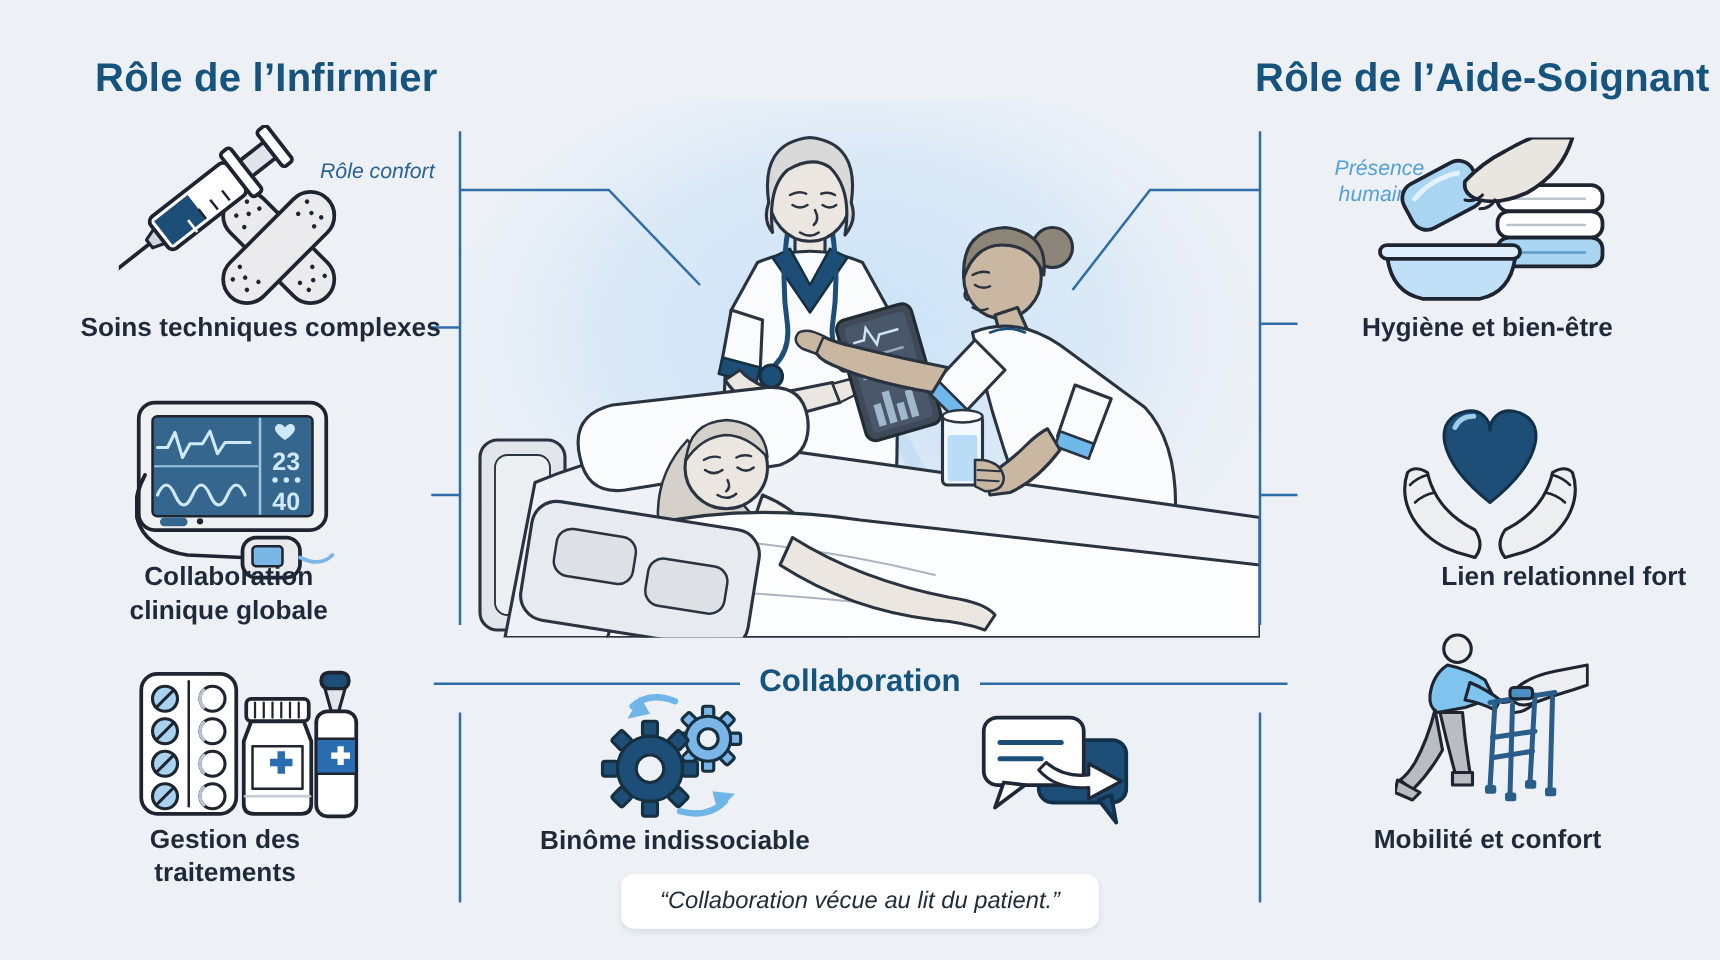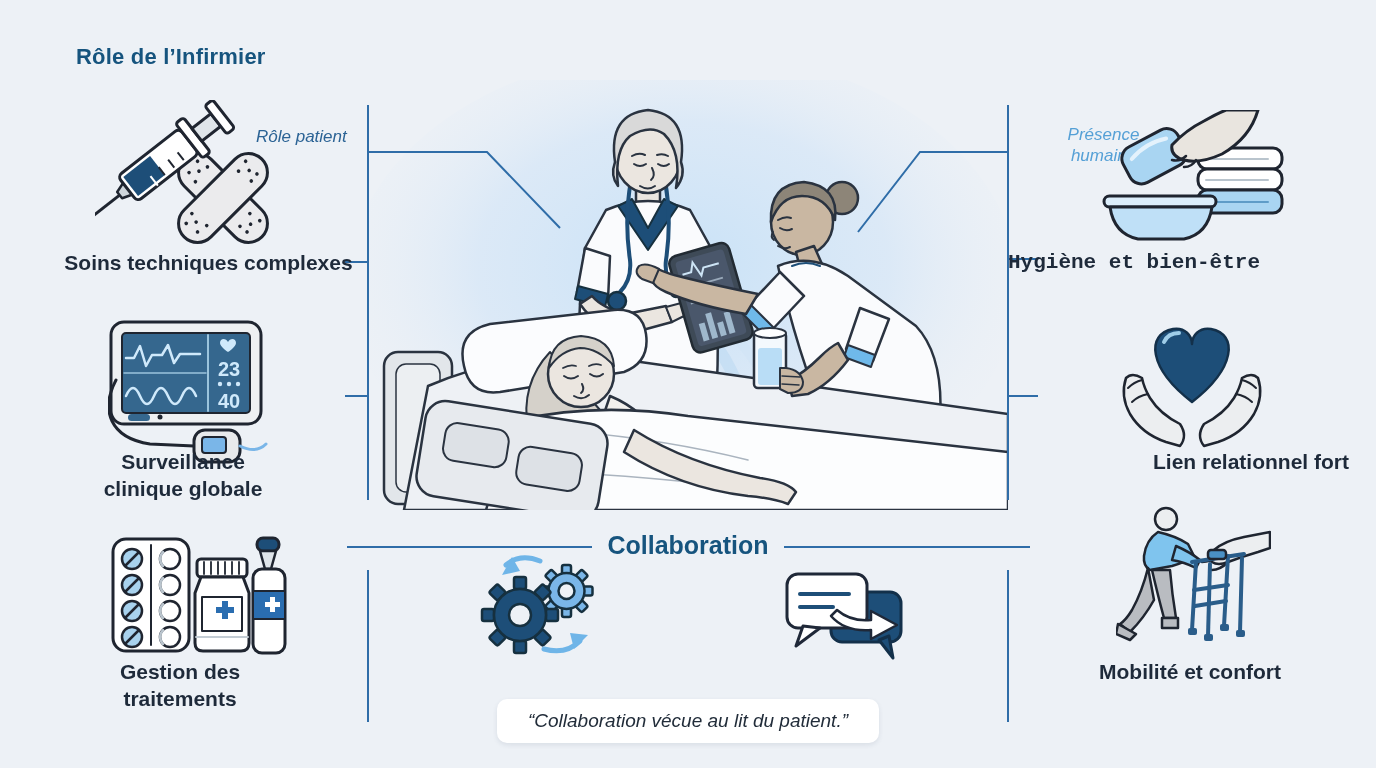--- a/index.html
+++ b/index.html
@@ -3,21 +3,21 @@
 <meta charset="utf-8">
 <style>
   html,body{margin:0;padding:0;}
   .canvas{
     position:relative; width:1376px; height:768px; overflow:hidden;
     background:#edf1f6;
     font-family:"Liberation Sans", sans-serif;
   }
   .abs{position:absolute;}
   .col-title{
-    font-size:22px; font-weight:bold; color:#16547e; letter-spacing:.2px; white-space:nowrap;
+    font-size:32px; font-weight:bold; color:#16547e; letter-spacing:.2px; white-space:nowrap;
   }
   .item-label{
     font-size:21px; font-weight:bold; color:#1e2a3a; text-align:center; line-height:1.3;
   }
   .annotation{
     font-size:17px; font-style:italic; color:#2b6395;
   }
   .annotation.light{ color:#55a0d6; text-align:center; line-height:1.25;}
   .collab-title{
     font-size:25px; font-weight:bold; color:#16547e; text-align:center; white-space:nowrap;
@@ -165,21 +165,21 @@
       <path d="M1008,396 H1038"></path>
       <path d="M347,547 H592"></path>
       <path d="M784,547 H1030"></path>
       <path d="M368,570 V722"></path>
       <path d="M1008,570 V722"></path>
     </g>
   </svg>
 
   <div class="abs col-title" style="left:76px;top:44px;">Rôle de l’Infirmier</div>
 
-  <div class="abs annotation" style="left:256px;top:127px;">Rôle patient</div>
+  <div class="abs annotation" style="left:256px;top:127px;">Rôle confort</div>
 
   <svg class="abs" style="left:95px;top:100px;" width="210" height="150" viewBox="0 0 210 150">
     <g stroke="#1f2530" stroke-width="3" stroke-linejoin="round">
       <g transform="rotate(45 128 98)">
         <rect x="73" y="79" width="110" height="38" rx="19" fill="#ebebed"></rect>
         <rect x="110" y="84" width="36" height="28" rx="3" fill="#ffffff" stroke-width="2"></rect>
         <path d="M124,93 h8 v-5 h6 v5 h8 v6 h-8 v5 h-6 v-5 h-8 Z" fill="#2a6db0" stroke="none"></path>
         <g fill="#1f2530" stroke="none">
           <circle cx="84" cy="90" r="1.8"></circle>
             <circle cx="92" cy="96" r="1.8"></circle>
@@ -245,21 +245,21 @@
       <text x="121" y="90" font-size="20" font-weight="bold" fill="#cfe9fb" text-anchor="middle" stroke="none">40</text>
       <rect x="20" y="96" width="22" height="7" rx="3.5" fill="#35678e" stroke="none"></rect>
       <circle cx="52" cy="99" r="2.5" fill="#1f2530" stroke="none"></circle>
       <path d="M8,62 C -8,92 2,120 42,126 L 86,128" fill="none" stroke-width="3"></path>
       <rect x="86" y="112" width="46" height="32" rx="11" fill="#e8eaec"></rect>
       <rect x="94" y="119" width="24" height="16" rx="3" fill="#7ab6e8" stroke-width="2"></rect>
       <path d="M132,128 q16,8 26,-2" fill="none" stroke="#7ab6e8" stroke-width="3"></path>
     </g>
   </svg>
 
-  <div class="abs item-label" style="left:88px;top:448px;width:190px;">Surveillance clinique globale</div>
+  <div class="abs item-label" style="left:88px;top:448px;width:190px;">Collaboration clinique globale</div>
 
   <svg class="abs" style="left:110px;top:535px;" width="180" height="127" viewBox="0 0 180 127">
     <g stroke="#1f2530" stroke-width="3" stroke-linejoin="round" stroke-linecap="round">
       <rect x="3" y="4" width="76" height="112" rx="13" fill="#ffffff"></rect>
       <line x1="41" y1="10" x2="41" y2="110" stroke-width="2"></line>
       <g stroke-width="2.5">
         <circle cx="22" cy="24" r="10" fill="#a8d2ee"></circle>
           <line x1="15" y1="31" x2="29" y2="17"></line>
         <circle cx="22" cy="50" r="10" fill="#a8d2ee"></circle>
           <line x1="15" y1="57" x2="29" y2="43"></line>
@@ -294,20 +294,21 @@
       <rect x="147" y="3" width="22" height="13" rx="6" fill="#1d4e78"></rect>
       <path d="M150,16 L166,16 L161,34 L155,34 Z" fill="#dfe5ea" stroke-width="2.5"></path>
       <rect x="143" y="34" width="32" height="84" rx="9" fill="#ffffff"></rect>
       <rect x="143" y="56" width="32" height="28" fill="#2a6db0" stroke-width="2"></rect>
       <path d="M155,67 h5 v-5 h5 v5 h5 v5 h-5 v5 h-5 v-5 h-5 Z" fill="#ffffff" stroke="none"></path>
     </g>
   </svg>
 
   <div class="abs item-label" style="left:80px;top:658px;width:200px;">Gestion des traitements</div>
 
+  <div class="abs col-title" style="left:1004px;top:44px;">Rôle de l’Aide-Soignant</div>
 
   <div class="abs annotation light" style="left:1046px;top:124px;width:115px;">Présence humaine</div>
 
   <svg class="abs" style="left:1098px;top:110px;" width="190" height="142" viewBox="0 0 190 142">
     <g stroke="#1f2530" stroke-width="3" stroke-linejoin="round" stroke-linecap="round">
 
       <rect x="100" y="38" width="84" height="21" rx="9" fill="#ffffff"></rect>
       <rect x="100" y="59" width="84" height="21" rx="9" fill="#ffffff"></rect>
       <rect x="100" y="80" width="84" height="23" rx="9" fill="#a9d5f2"></rect>
       <line x1="108" y1="49" x2="170" y2="49" stroke-width="2" stroke="#b9c4cd"></line>
@@ -321,21 +322,21 @@
         <rect x="24" y="26" width="62" height="40" rx="13" fill="#a9d5f2"></rect>
         <path d="M34,38 q20,-8 40,-2" fill="none" stroke="#e4f2fc" stroke-width="4"></path>
       </g>
 
       <path d="M128,0 L160,0 Q152,28 124,44 Q102,54 86,50 Q72,46 74,35 Q88,20 106,11 Q118,4 128,0 Z" fill="#e9e5df"></path>
       <path d="M88,46 q-6,6 -14,4" fill="none" stroke-width="2.5"></path>
       <path d="M98,50 q-4,7 -12,7" fill="none" stroke-width="2.5"></path>
     </g>
   </svg>
 
-  <div class="abs item-label" style="left:984px;top:249px;width:300px;font-family:Liberation Mono, monospace;">Hygiène et bien-être</div>
+  <div class="abs item-label" style="left:1040px;top:249px;width:300px;">Hygiène et bien-être</div>
 
   <svg class="abs" style="left:1118px;top:320px;" width="148" height="140" viewBox="0 0 148 140">
     <g stroke="#1f2530" stroke-width="3" stroke-linejoin="round" stroke-linecap="round">
       <path d="M74,82 C 30,48 28,14 55,9 C 67,7 74,16 74,24 C 74,16 81,7 93,9 C 120,14 118,48 74,82 Z" fill="#1d4e78" stroke="#13304a" stroke-width="2.5"></path>
       <path d="M46,22 q4,-9 15,-9" fill="none" stroke="#9fcde8" stroke-width="4"></path>
 
       <path d="M8,58 Q2,76 12,94 Q24,114 48,122 L62,126 Q70,116 62,104 Q42,94 32,78 Q26,68 24,58 Q14,52 8,58 Z" fill="#eceef0" stroke-width="2.5"></path>
       <path d="M24,60 q-8,2 -14,8" fill="none" stroke-width="2"></path>
       <path d="M30,74 q-10,2 -16,8" fill="none" stroke-width="2"></path>
 
@@ -422,20 +423,21 @@
         <path d="M72,8 Q52,0 38,12"></path>
         <path d="M76,96 Q98,102 112,88"></path>
       </g>
       <g fill="#6fb5e8" stroke="none">
         <path d="M44,4 L34,22 L52,18 Z"></path>
         <path d="M106,96 L120,82 L102,80 Z"></path>
       </g>
     </g>
   </svg>
 
+  <div class="abs item-label" style="left:390px;top:659px;width:300px;">Binôme indissociable</div>
 
   <svg class="abs" style="left:783px;top:570px;" width="126" height="92" viewBox="0 0 126 92">
     <g stroke="#1f2838" stroke-width="3" stroke-linejoin="round" stroke-linecap="round">
       <rect x="48" y="22" width="70" height="50" rx="11" fill="#1d4e78" stroke="#13304a"></rect>
       <path d="M96,70 L110,88 L106,66 Z" fill="#1d4e78" stroke="#13304a"></path>
       <rect x="4" y="4" width="80" height="54" rx="11" fill="#ffffff"></rect>
       <path d="M20,56 L13,76 L37,58 Z" fill="#ffffff"></path>
       <line x1="17" y1="24" x2="66" y2="24" stroke="#1d4e78" stroke-width="4"></line>
       <line x1="17" y1="37" x2="50" y2="37" stroke="#1d4e78" stroke-width="4"></line>
       <path d="M54,40 Q68,52 88,50 L88,41 L114,55 L88,69 L88,60 Q62,62 48,46 Z" fill="#ffffff" stroke-width="2.5"></path>

